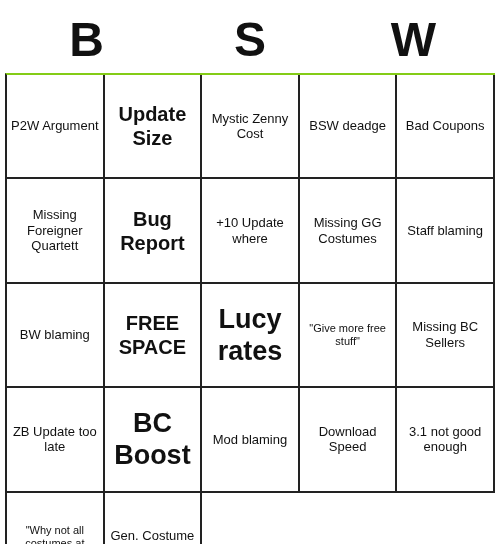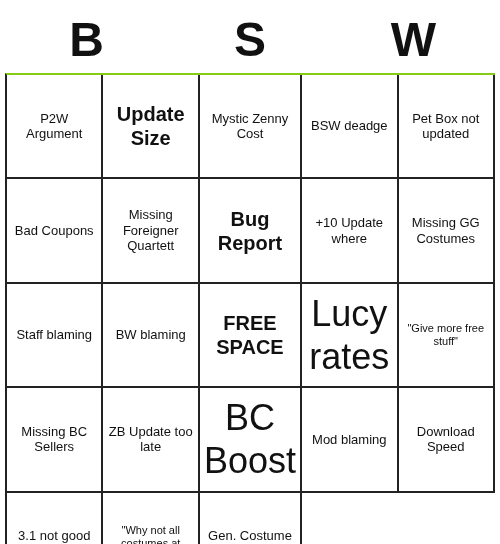--- a/index.html
+++ b/index.html
@@ -46,22 +46,22 @@
       align-items: center;
       justify-content: center;
       text-align: center;
       padding: 4px;
       font-size: 13px;
       color: #111;
       background: #fff;
       line-height: 1.2;
     }
     .bingo-cell.large-text {
-      font-size: 36px;
-      font-weight: normal;
+      font-size: 27px;
+      font-weight: bold;
     }
     .bingo-cell.medium-text {
       font-size: 20px;
       font-weight: bold;
     }
     .bingo-cell.small-text {
       font-size: 11px;
     }
   </style>
 </head>
@@ -71,21 +71,20 @@
   <div class="bingo-header">
     <div class="bingo-header-letter">B</div>
     <div class="bingo-header-letter">S</div>
     <div class="bingo-header-letter">W</div>
   </div>
   <div class="bingo-grid" id="bingo-grid">
   <div class="bingo-cell">P2W Argument</div>
       <div class="bingo-cell medium-text">Update Size</div>
       <div class="bingo-cell">Mystic Zenny Cost</div>
       <div class="bingo-cell">BSW deadge</div>
-      <div class="bingo-cell">Pet Box not updated</div>
       <div class="bingo-cell">Bad Coupons</div>
       <div class="bingo-cell">Missing Foreigner Quartett</div>
       <div class="bingo-cell medium-text">Bug Report</div>
       <div class="bingo-cell">+10 Update where</div>
       <div class="bingo-cell">Missing GG Costumes</div>
       <div class="bingo-cell">Staff blaming</div>
       <div class="bingo-cell">BW blaming</div>
       <div class="bingo-cell medium-text">FREE SPACE</div>
       <div class="bingo-cell large-text">Lucy rates</div>
       <div class="bingo-cell small-text">"Give more free stuff"</div>

